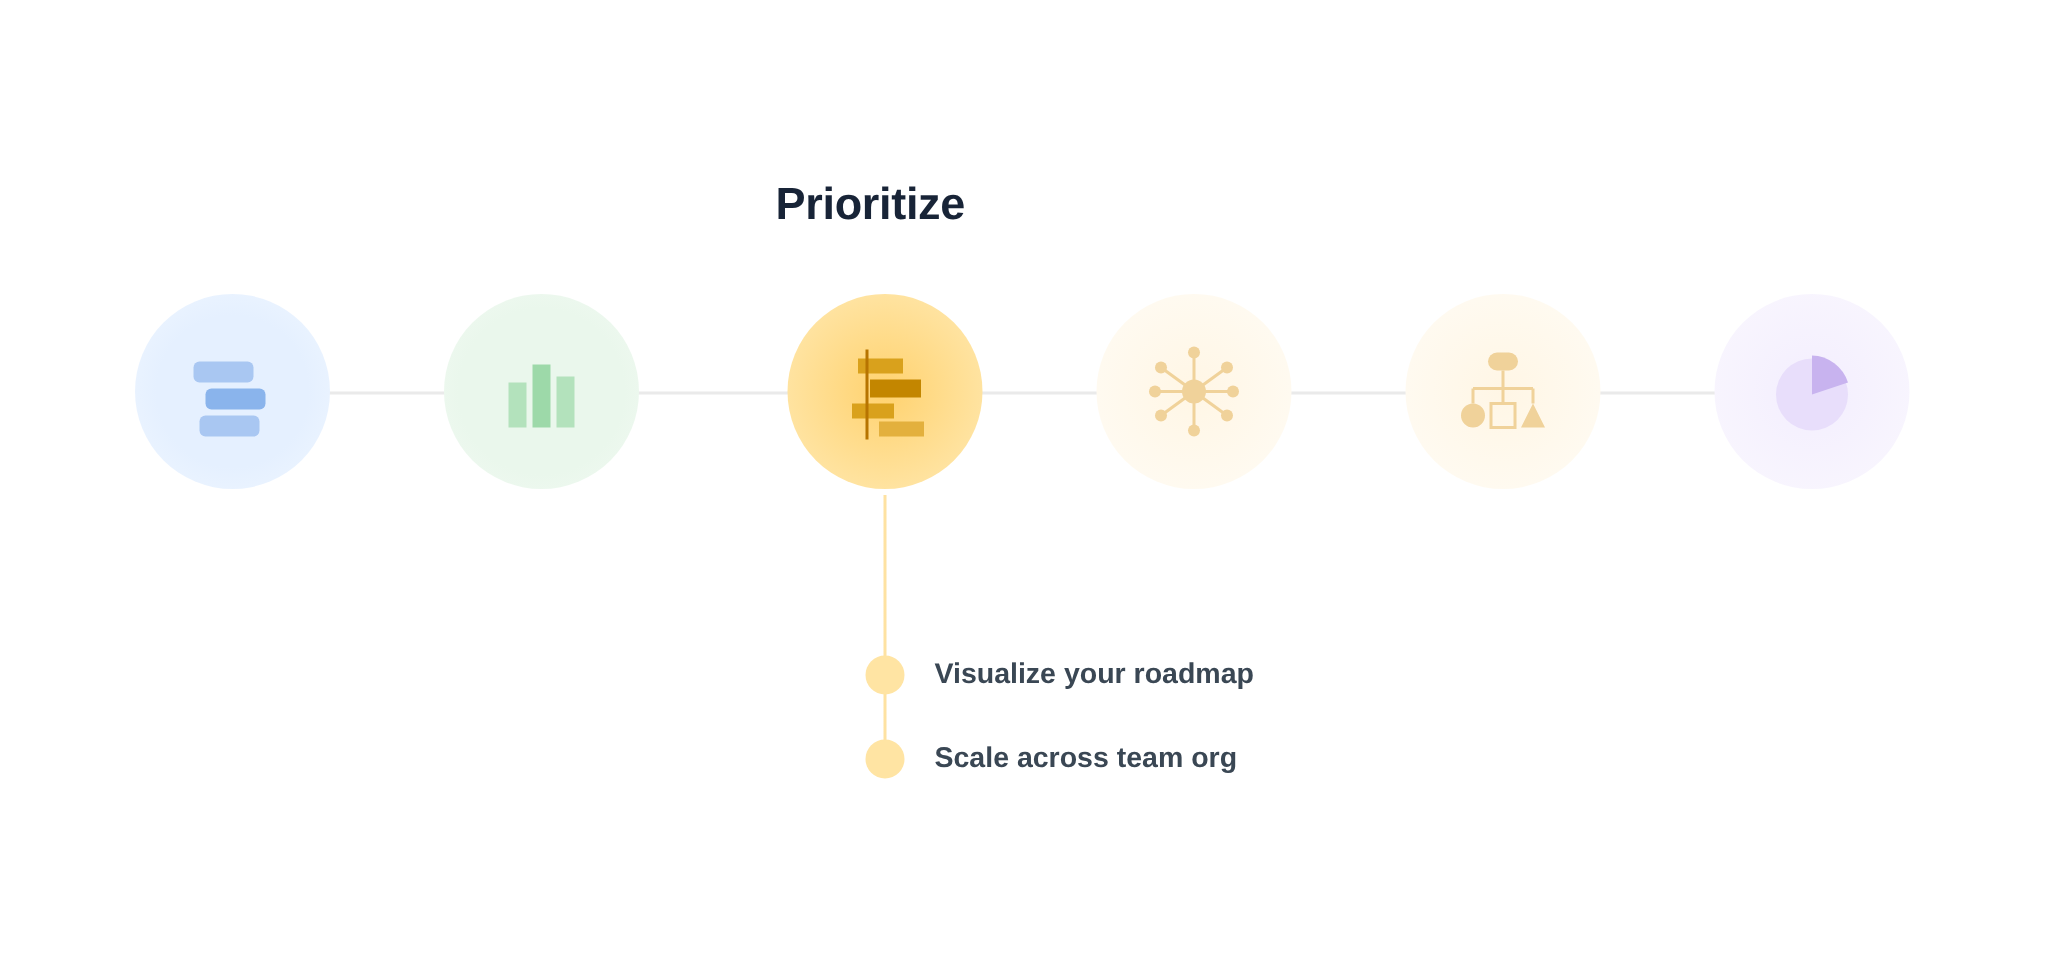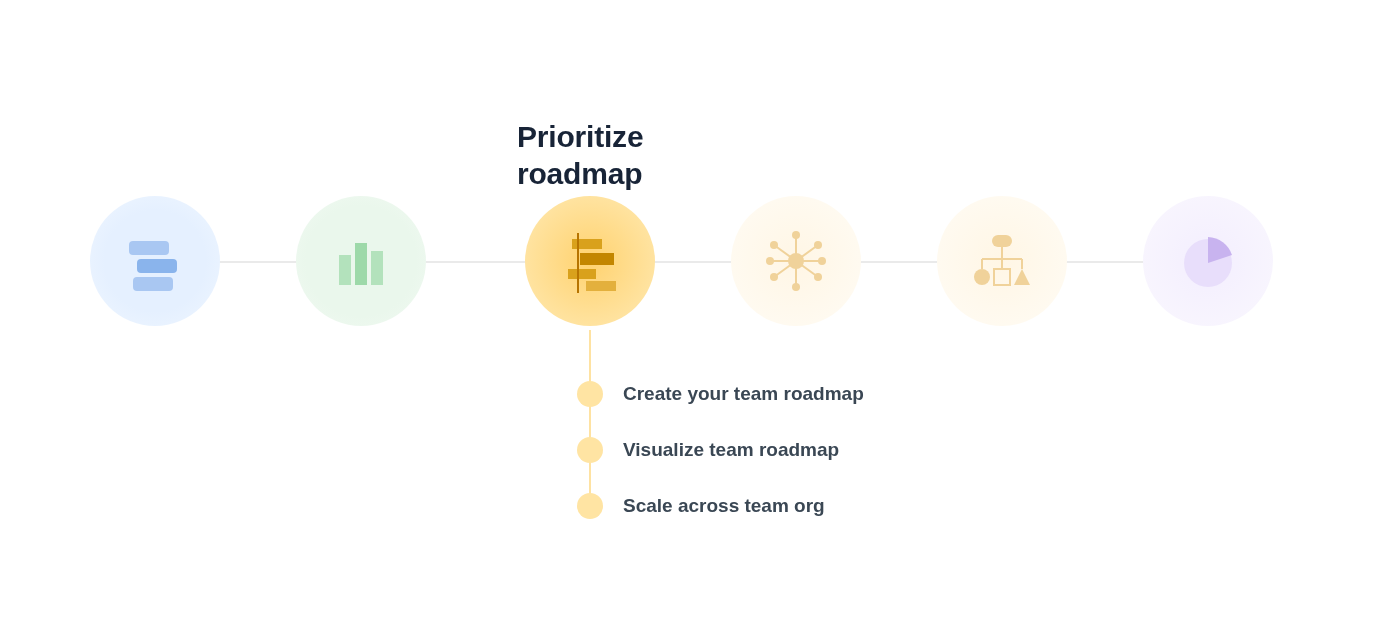--- a/index.html
+++ b/index.html
@@ -101,21 +101,20 @@
 </style>
 </head>
 <body>
 
 <div class="stage">
   <div class="hline"></div>
   <div class="vline"></div>
 
   <h2 class="title">
     <span>Prioritize</span><br>
-    <span>roadmap</span>
   </h2>
 
   <div class="node node-1">
     <svg class="icon-svg" viewBox="0 0 80 80">
       <rect x="14" y="20" width="40" height="14" rx="4" fill="#a9c7f2"></rect>
       <rect x="22" y="38" width="40" height="14" rx="4" fill="#8ab4ec"></rect>
       <rect x="18" y="56" width="40" height="14" rx="4" fill="#a9c7f2"></rect>
     </svg>
   </div>
 
@@ -177,25 +176,21 @@
     </svg>
   </div>
 
   <div class="node node-6">
     <svg class="icon-svg" viewBox="0 0 80 80">
       <circle cx="40" cy="42" r="24" fill="#e8defb"></circle>
       <path d="M40 42 L40 16 A26 26 0 0 1 64 34 Z" fill="#c8b3ef"></path>
     </svg>
   </div>
 
-  <div class="bullet bullet-1">
-    <div class="dot"></div>
-    <span class="label">Create your team roadmap</span>
-  </div>
   <div class="bullet bullet-2">
     <div class="dot"></div>
-    <span class="label">Visualize team roadmap</span>
+    <span class="label">Visualize your roadmap</span>
   </div>
   <div class="bullet bullet-3">
     <div class="dot"></div>
     <span class="label">Scale across team org</span>
   </div>
 </div>
 
 </body></html>

